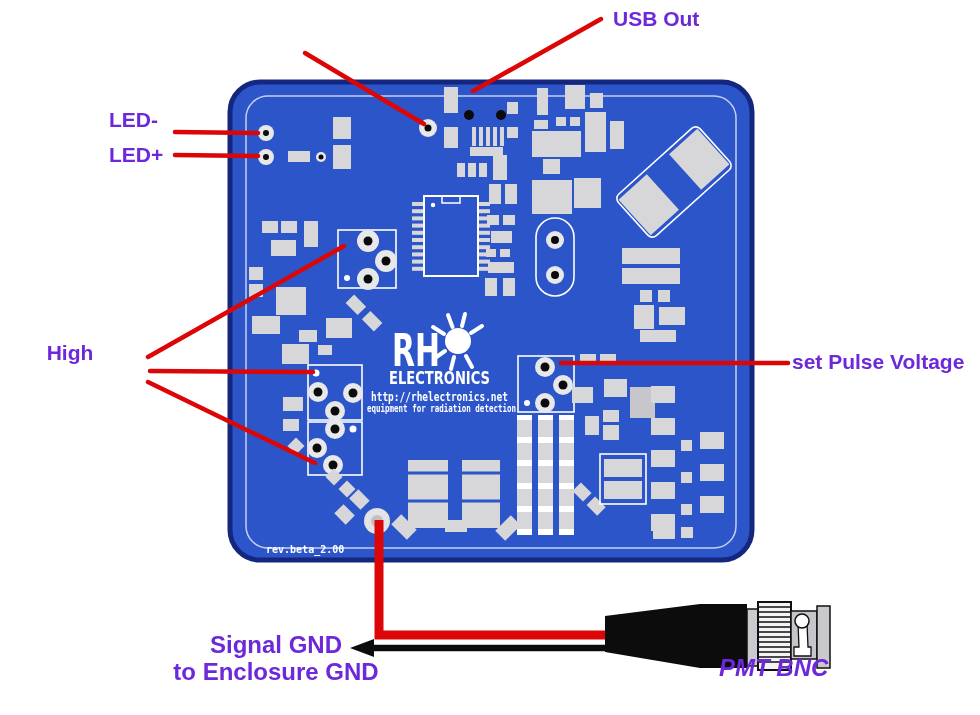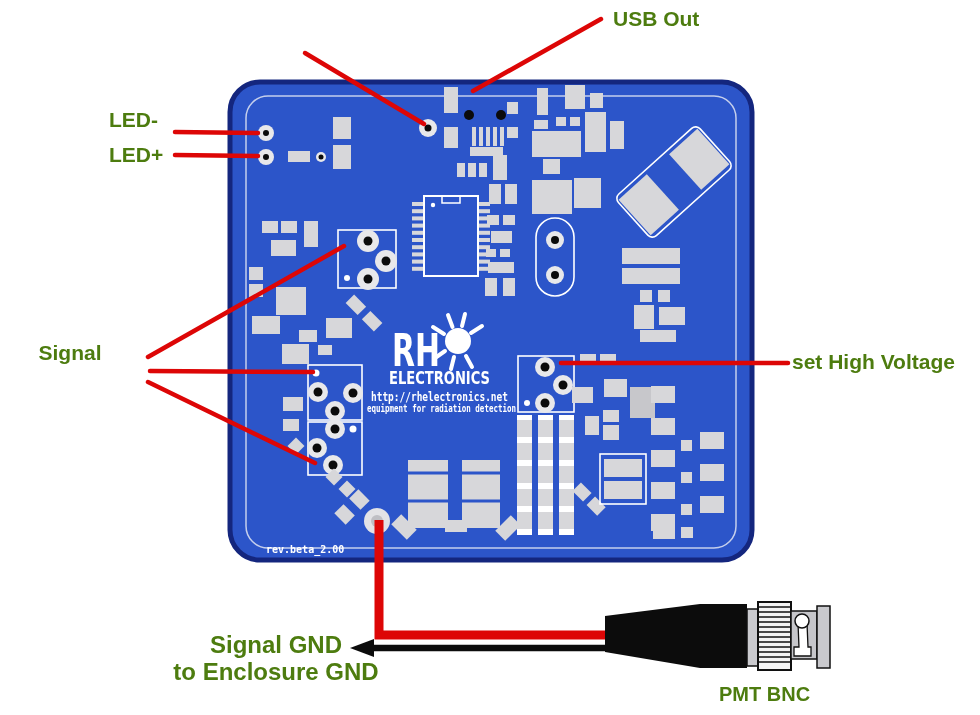--- a/index.html
+++ b/index.html
@@ -1,19 +1,19 @@
 <!DOCTYPE html>
 <html><head>
 <meta charset="utf-8">
 <style>
   html,body{margin:0;padding:0;background:#fff;}
   #stage{position:relative;width:980px;height:715px;background:#ffffff;overflow:hidden;
          font-family:"Liberation Sans",sans-serif;}
   #pcb-svg{position:absolute;left:0;top:0;}
-  .lbl{position:absolute;font-weight:bold;font-size:21px;color:#4d7c0f;
+  .lbl{position:absolute;font-weight:bold;font-size:21px;color:#6d28d9;
        white-space:nowrap;letter-spacing:0px;}
   .lbl-center{text-align:center;white-space:normal;}
   
   .s{fill:#d7d7da;}
   .s2{fill:#c7c7cb;}
   .o{fill:none;stroke:#ffffff;stroke-width:1.6;}
   .ring{fill:#e8e8ea;}
   .hole{fill:#0b0b0b;}
   .wdot{fill:#ffffff;}
   .ann{stroke:#dd0606;stroke-width:4.5;stroke-linecap:round;}
@@ -364,22 +364,22 @@
       <circle cx="802" cy="621" r="7" fill="#ffffff" stroke="#101010" stroke-width="1.5"></circle>
     </g>
     <rect x="817" y="606" width="13" height="62" fill="#c9c9cd" stroke="#101010" stroke-width="1.5"></rect>
   </g>
 </svg>
 
 <div class="lbl" style="left:613px;top:7px;">USB Out</div>
 <div class="lbl" style="left:109px;top:108px;">LED-</div>
 <div class="lbl" style="left:109px;top:143px;">LED+</div>
 <div class="lbl lbl-center" style="left:0px;top:339px;width:140px;line-height:27px;">
-  <div>Signal</div>
+  <div>High</div>
 </div>
-<div class="lbl" style="left:792px;top:350px;">set High Voltage</div>
+<div class="lbl" style="left:792px;top:350px;">set Pulse Voltage</div>
 <div class="lbl lbl-center" style="left:170px;top:631px;width:212px;line-height:27px;font-size:24px;">
   <div>Signal GND</div>
   <div>to Enclosure GND</div>
 </div>
-<div class="lbl" style="left:719px;top:683px;font-size:20px;">PMT BNC</div>
+<div class="lbl" style="left:719px;top:654px;font-size:24px;font-style:italic;">PMT BNC</div>
 
 </div>
 
 </body></html>

